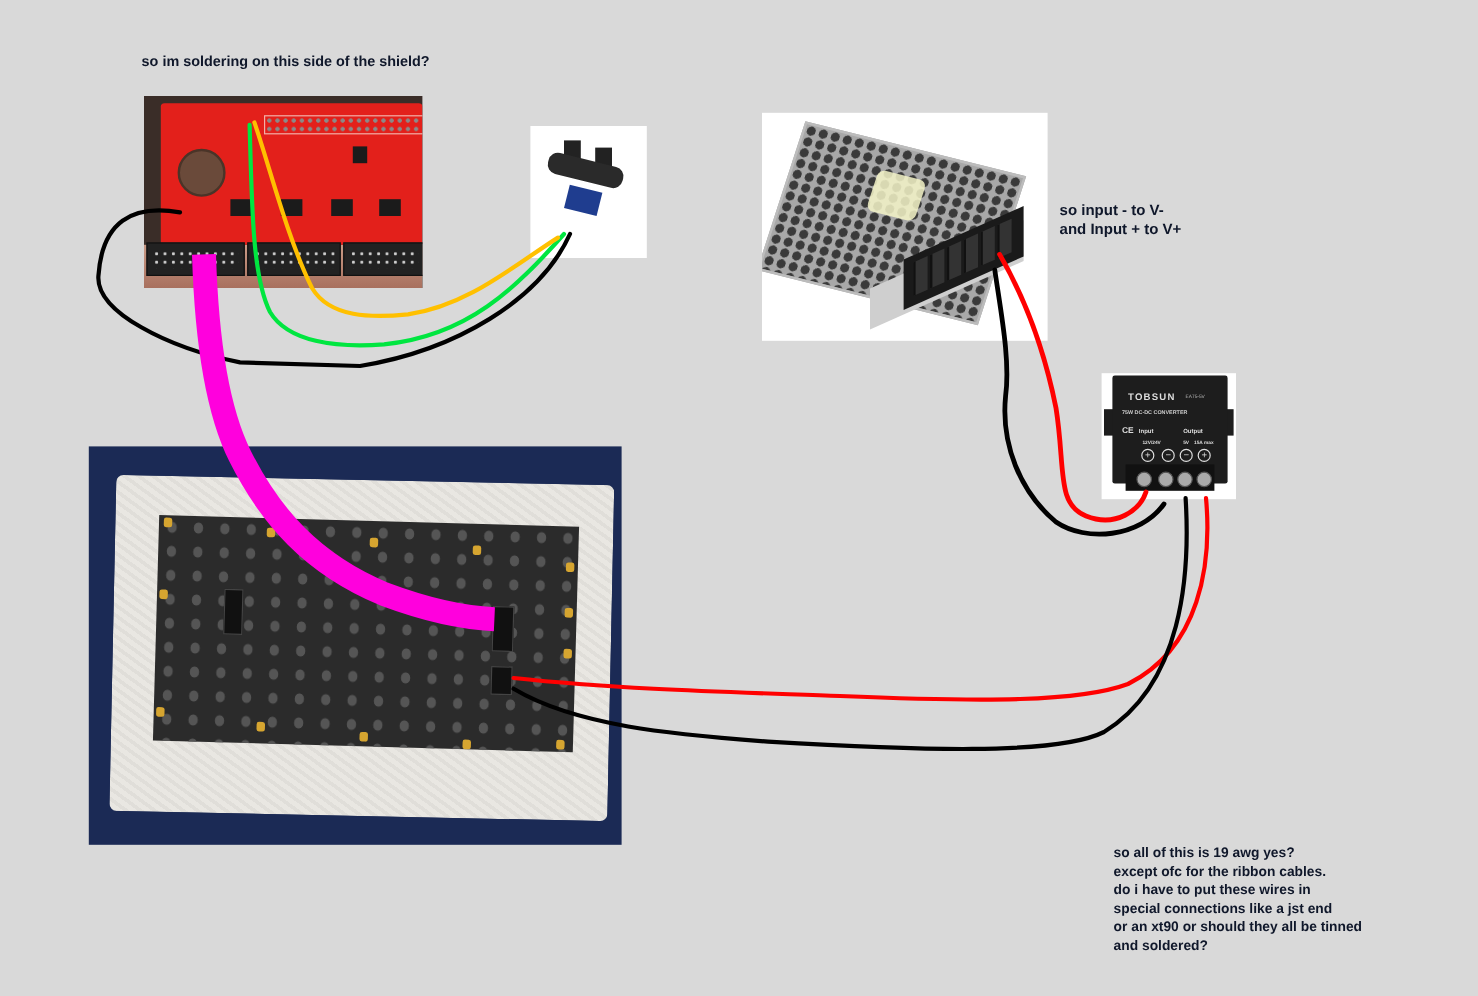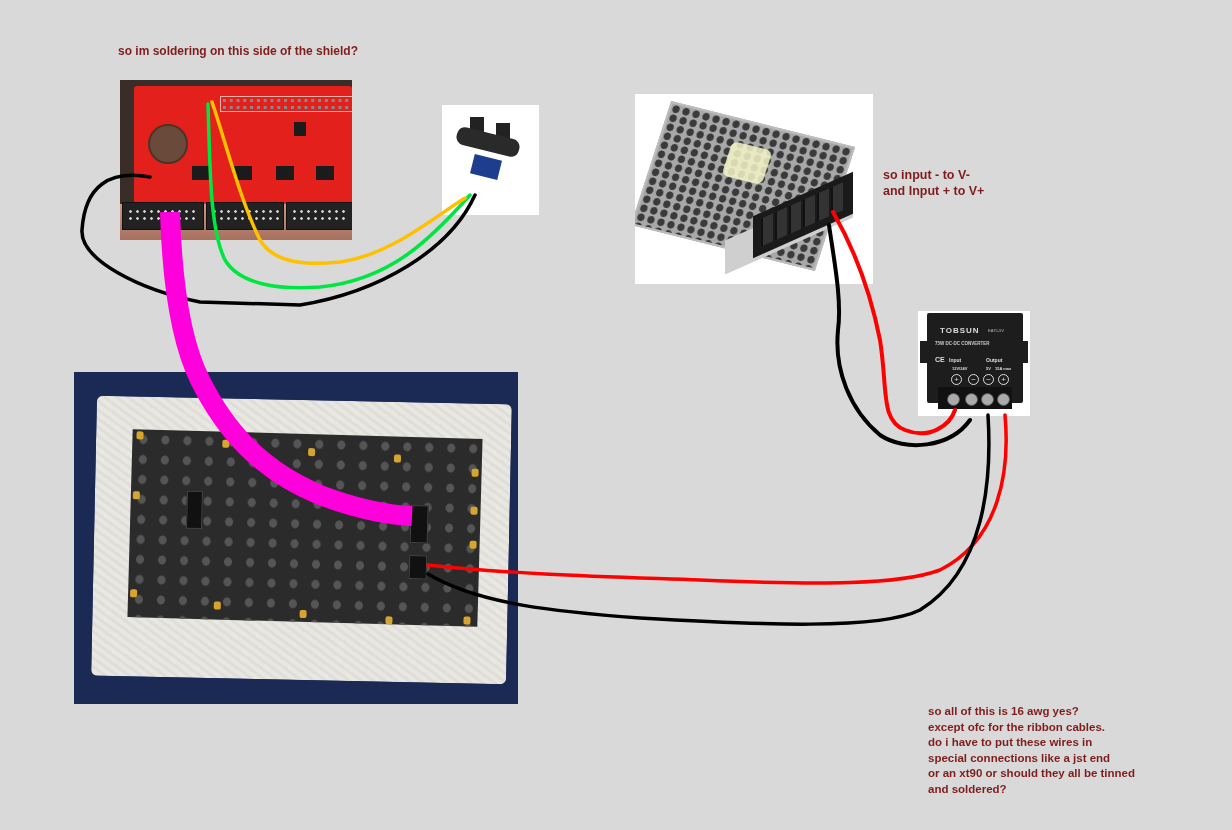--- a/index.html
+++ b/index.html
@@ -1,18 +1,18 @@
 <!DOCTYPE html>
 <html><head>
 <meta charset="utf-8">
 <style>
   html, body { margin:0; padding:0; }
   body { width:1232px; height:830px; background:#d9d9d9; position:relative; overflow:hidden;
          font-family:"Liberation Sans", sans-serif; }
-  .note { position:absolute; font-weight:700; color:#7f1d1d; font-size:12px; line-height:16px; white-space:pre; }
+  .note { position:absolute; font-weight:700; color:#0f172a; font-size:12px; line-height:16px; white-space:pre; }
   .photo { position:absolute; overflow:hidden; }
   svg.layer { position:absolute; left:0; top:0; }
 
   
   #shield { left:120px; top:80px; width:232px; height:160px; background:#3a2d28; }
   #shield .board { position:absolute; left:14px; top:6px; width:218px; height:118px; background:#e3201b; border-radius:3px; }
   #shield .hdr { position:absolute; background:#222; border:1px solid #111; }
   #shield .hdr .pins { position:absolute; left:4px; right:4px; top:5px; bottom:5px;
       background-image:radial-gradient(circle, #cfcfcf 1px, transparent 1.6px); background-size:7px 7px; }
   #shield .chip { position:absolute; width:18px; height:14px; background:#1b1b1b; }
@@ -59,21 +59,21 @@
       background-image:radial-gradient(ellipse 6px 7px, #555 60%, transparent 70%); background-size:22px 20px; }
   #panel .post { position:absolute; width:7px; height:8px; background:#d6a530; border-radius:2px; }
   #panel .hdr { position:absolute; background:#111; border:1px solid #444; }
 </style>
 </head>
 <body>
 
 <div class="note" style="left:118px;top:43px;">so im soldering on this side of the shield?</div>
 <div class="note" style="left:883px;top:167px;font-size:12.5px;">so input - to V-
 and Input + to V+</div>
-<div class="note" style="left:928px;top:704px;font-size:11.5px;line-height:15.5px;">so all of this is 16 awg yes?
+<div class="note" style="left:928px;top:704px;font-size:11.5px;line-height:15.5px;">so all of this is 19 awg yes?
 except ofc for the ribbon cables.
 do i have to put these wires in
 special connections like a jst end
 or an xt90 or should they all be tinned
 and soldered?</div>
 
 <div class="photo" id="shield">
   <div class="fingers"></div>
   <div class="board">
     <div class="batt"></div>

